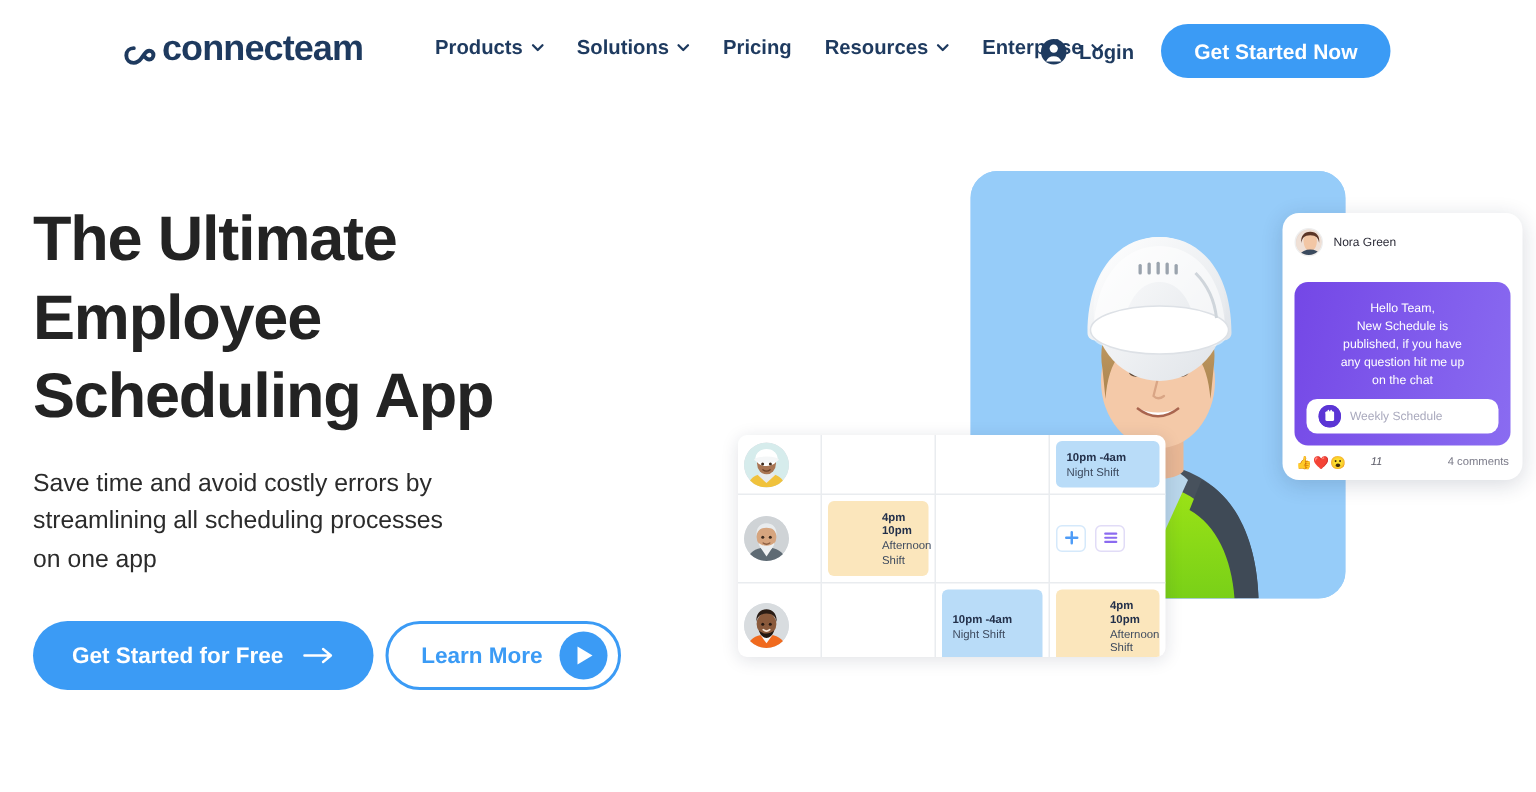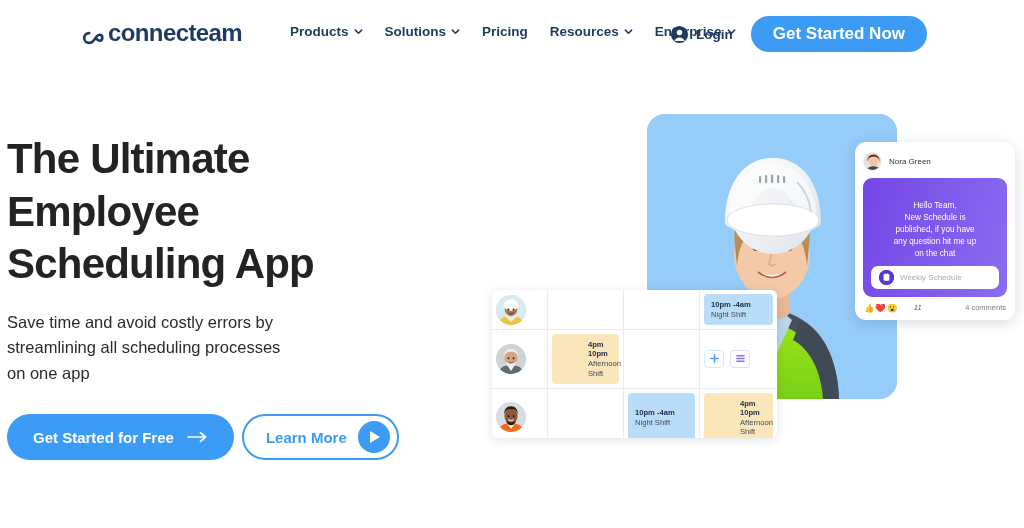--- a/index.html
+++ b/index.html
@@ -45,27 +45,27 @@
   }
   .login {
     display: flex; align-items: center; gap: 7px;
     font-size: 13.5px; font-weight: 700; color: #1e3a5f; cursor: pointer;
   }
   .login-icon { width: 19px; height: 19px; flex: none; }
   .btn-started {
     display: flex; align-items: center; justify-content: center;
     height: 36px; padding: 0 22px;
     background: #3b9bf5; color: #fff;
-    font-size: 17px; font-weight: 700;
+    font-size: 14px; font-weight: 700;
     border: none; border-radius: 20px; cursor: pointer;
     font-family: inherit; white-space: nowrap;
   }
 
   
-  .hero-left { position: absolute; left: 7px; top: 133px; width: 400px; }
+  .hero-left { position: absolute; left: 22px; top: 133px; width: 400px; }
   .headline {
     font-size: 42px; font-weight: 800; line-height: 1.25;
     color: #232323; letter-spacing: -0.8px;
     white-space: pre-line;
   }
   .subhead {
     margin-top: 19px;
     font-size: 16.5px; line-height: 1.55; color: #2b2b2b;
     max-width: 330px; white-space: pre-line;
   }
@@ -119,24 +119,24 @@
     box-shadow: 0 3px 14px rgba(20,30,60,.16);
     padding: 8px 8px 0 8px;
   }
   .chat-head { display: flex; align-items: center; gap: 7px; height: 22px; }
   .chat-avatar {
     width: 19px; height: 19px; border-radius: 50%;
     overflow: hidden; flex: none; border: 1px solid #eee; background:#e9d7cd;
   }
   .chat-name { font-size: 8px; color: #2c2c38; font-weight: 400; }
   .bubble {
-    margin-top: 6px;
+    margin-top: 16px;
     background: linear-gradient(105deg, #7447e6 0%, #8a6cf1 100%);
     border-radius: 9px;
-    padding: 22px 8px 8px 8px;
+    padding: 12px 8px 8px 8px;
   }
   .bubble-text {
     color: #fff; font-size: 8.2px; line-height: 1.45;
     text-align: center; white-space: pre-line;
   }
   .attach {
     margin-top: 7px; height: 23px;
     background: #fff; border-radius: 7px;
     display: flex; align-items: center; gap: 6px; padding: 0 8px;
   }

